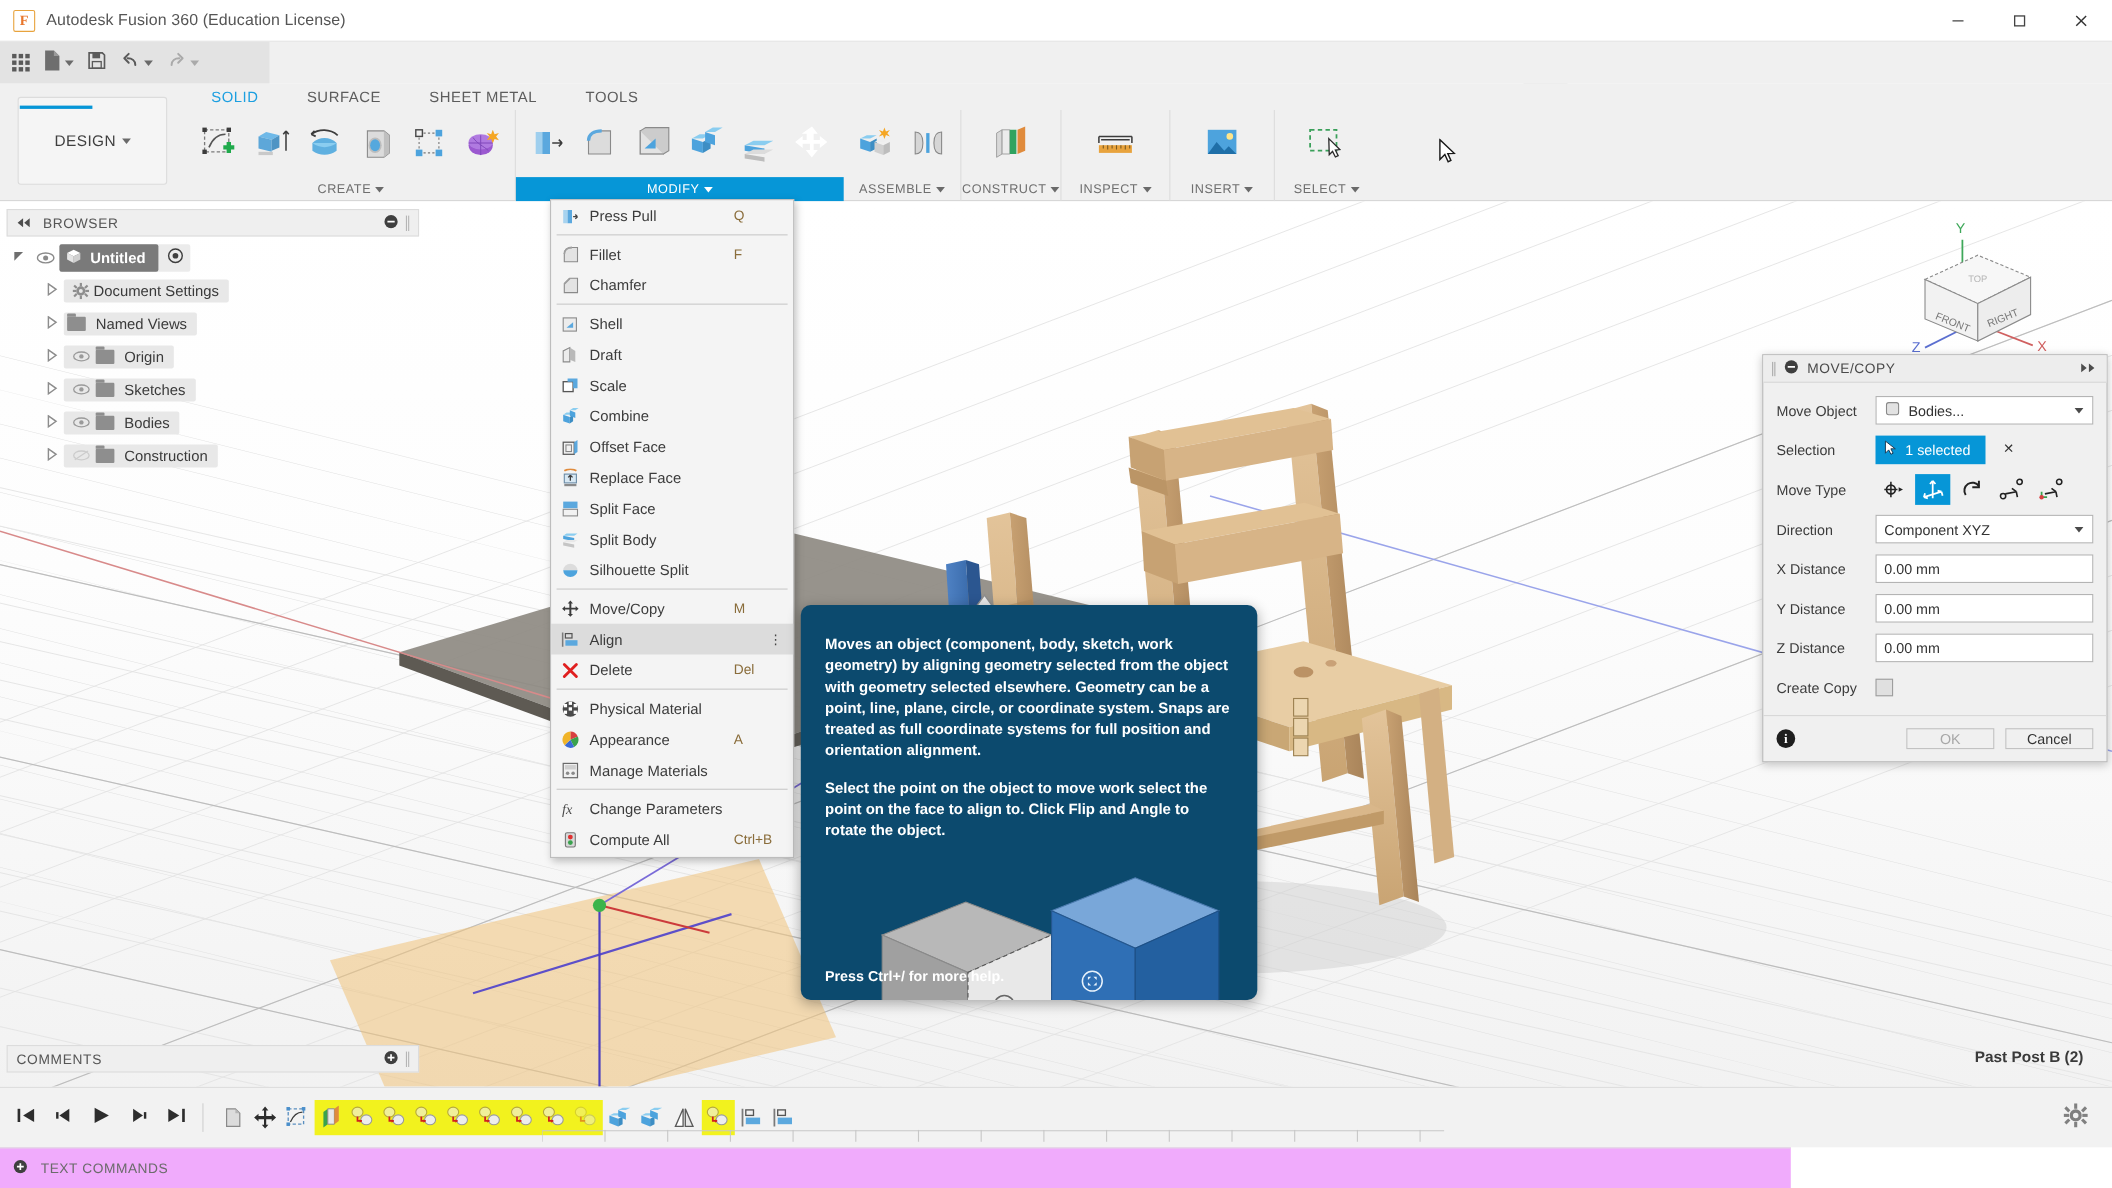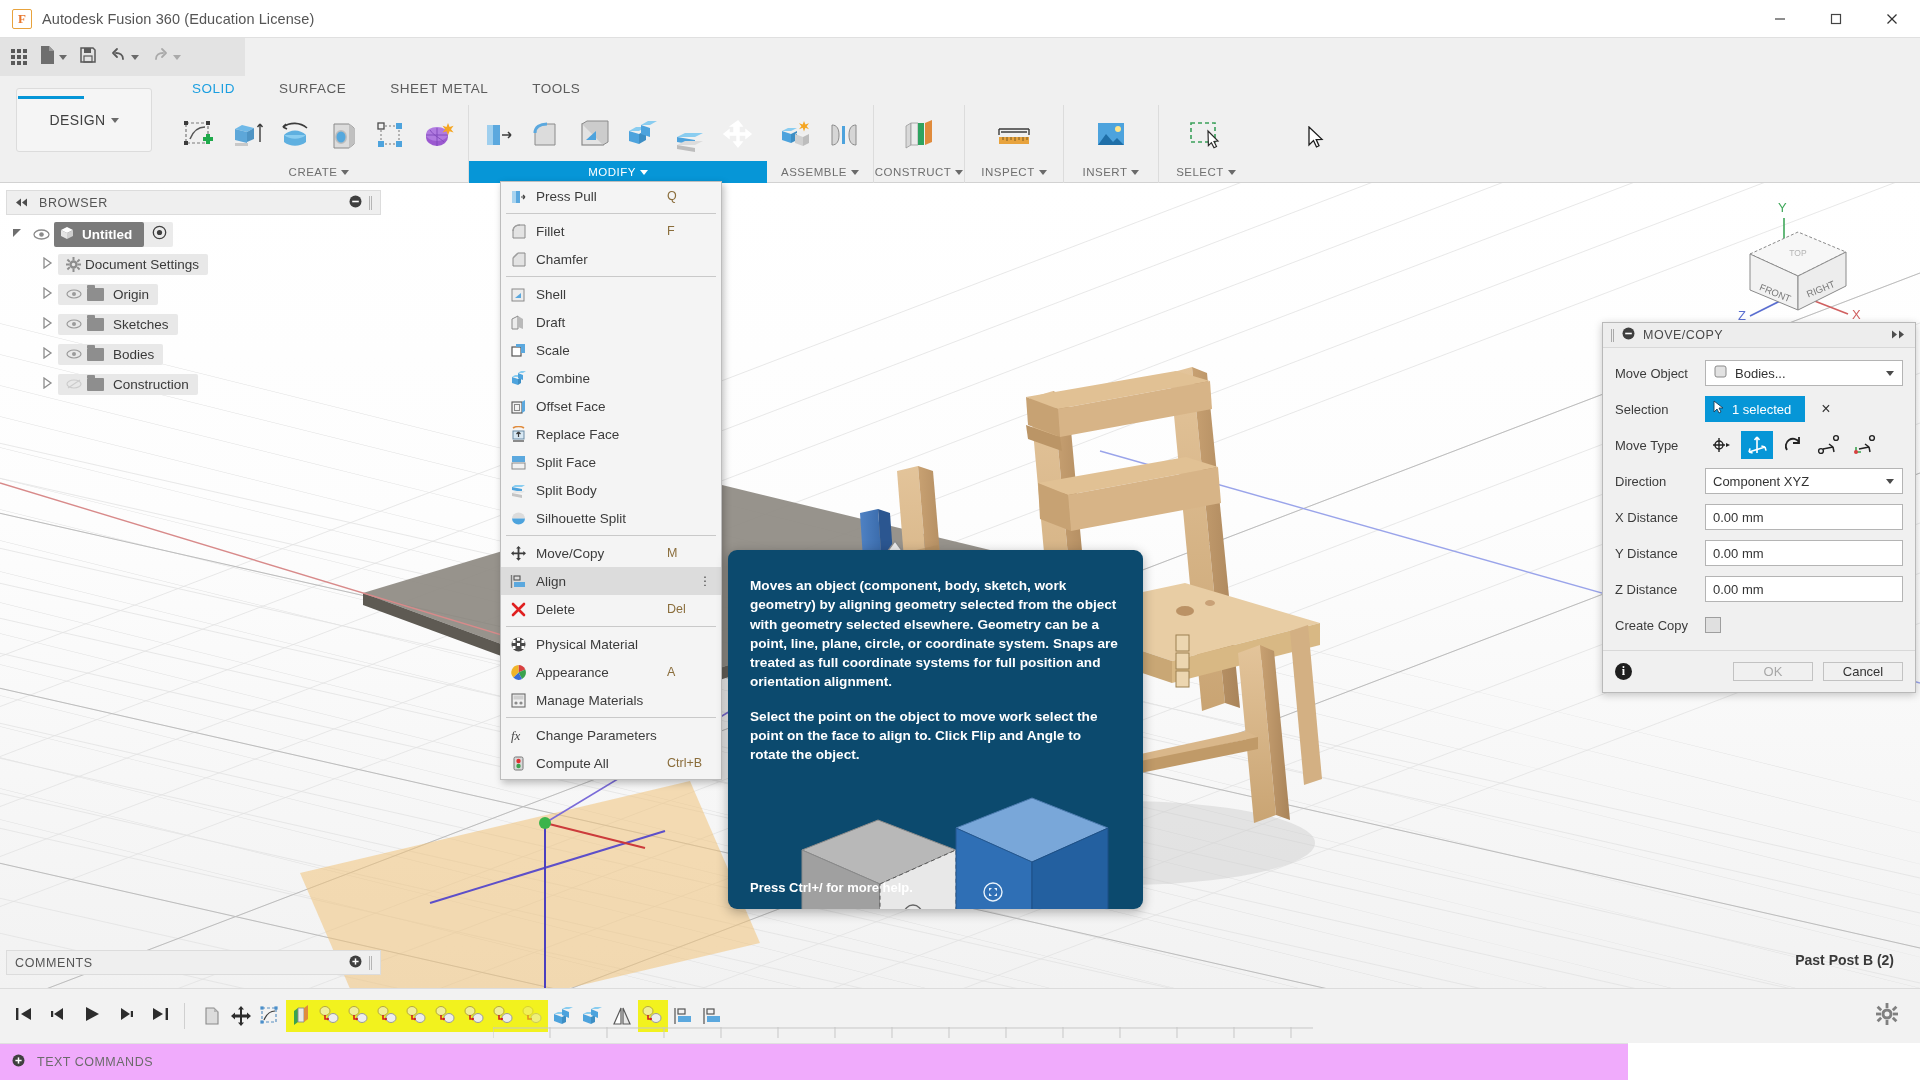--- a/index.html
+++ b/index.html
@@ -70,33 +70,33 @@
     background: #fff; color: #666; font-size: 10.5px; display: flex;
     align-items: center; justify-content: center; margin-left: 8px; margin-right: 12px;
   }
 
   
   .ribbon {
     position: absolute; top: 76px; left: 0; width: 1920px; height: 107px;
     background: #f0f0f0; border-bottom: 1px solid #d2d2d2;
   }
   .design-box {
-    position: absolute; left: 16px; top: 12px; width: 136px; height: 64px;
+    position: absolute; left: 16px; top: 12px; width: 136px; height: 80px;
     border: 1px solid #dcdcdc; background: #f5f5f5; border-radius: 3px;
     display: flex; align-items: center; justify-content: center; gap: 5px;
     font-size: 14px; color: #3f3f3f; letter-spacing: .4px;
   }
   .tabs-row { position: absolute; left: 170px; top: 2px; display: flex; gap: 0; }
   .rtab {
     font-size: 13.5px; color: #5c5c5c; padding: 3px 22px 5px 22px;
     letter-spacing: .5px;
   }
   .rtab.on { color: #1c9fe0; }
 
-  .panels { position: absolute; left: 170px; top: 24px; display: flex; height: 83px; align-items: flex-end; }
+  .panels { position: absolute; left: 170px; top: 24px; display: flex; height: 83px; }
   .panel { position: relative; display: flex; flex-direction: column;
     border-right: 1px solid #dcdcdc; }
   .panel.noborder { border-right: none; }
   .panel-icons { display: flex; align-items: flex-start; padding: 4px 6px 0 6px;
     gap: 2px; flex: 1; }
   .panel-label {
     height: 22px; display: flex; align-items: center; justify-content: center;
     gap: 4px; font-size: 11.5px; color: #6f6f6f; letter-spacing: .5px;
   }
   .panel.sel .panel-label { background: #0696d7; color: #fff; }
@@ -880,20 +880,33 @@
                   <rect x="11.4" y="9.6" width="2" height="3.4" transform="rotate(-45 12.4 11.3)"></rect>
                   <rect x="11.4" y="2" width="2" height="3.4" transform="rotate(45 12.4 3.7)"></rect>
                   <rect x="1.6" y="9.6" width="2" height="3.4" transform="rotate(45 2.6 11.3)"></rect>
                 </g>
               </svg>
           </span>
           <span>Document Settings</span>
         </span>
       </div>
 
+      <div class="node" style="padding-left:30px">
+        <span class="tri">
+          <svg width="11" height="12" viewBox="0 0 11 12">
+              <path d="M2 1 L9 6 L2 11 Z" fill="none" stroke="#8d8d8d" stroke-width="1.3"></path>
+            </svg>
+        </span>
+        <span class="node-chip">
+          <span style="width:26px;display:flex;justify-content:center">
+            <span class="folder"></span>
+          </span>
+          <span>Named Views</span>
+        </span>
+      </div>
 
       <div class="node" style="padding-left:30px">
         <span class="tri">
           <svg width="11" height="12" viewBox="0 0 11 12">
               <path d="M2 1 L9 6 L2 11 Z" fill="none" stroke="#8d8d8d" stroke-width="1.3"></path>
             </svg>
         </span>
         <span class="node-chip">
           <span class="eye">
             <svg width="16" height="10" viewBox="0 0 16 10">

